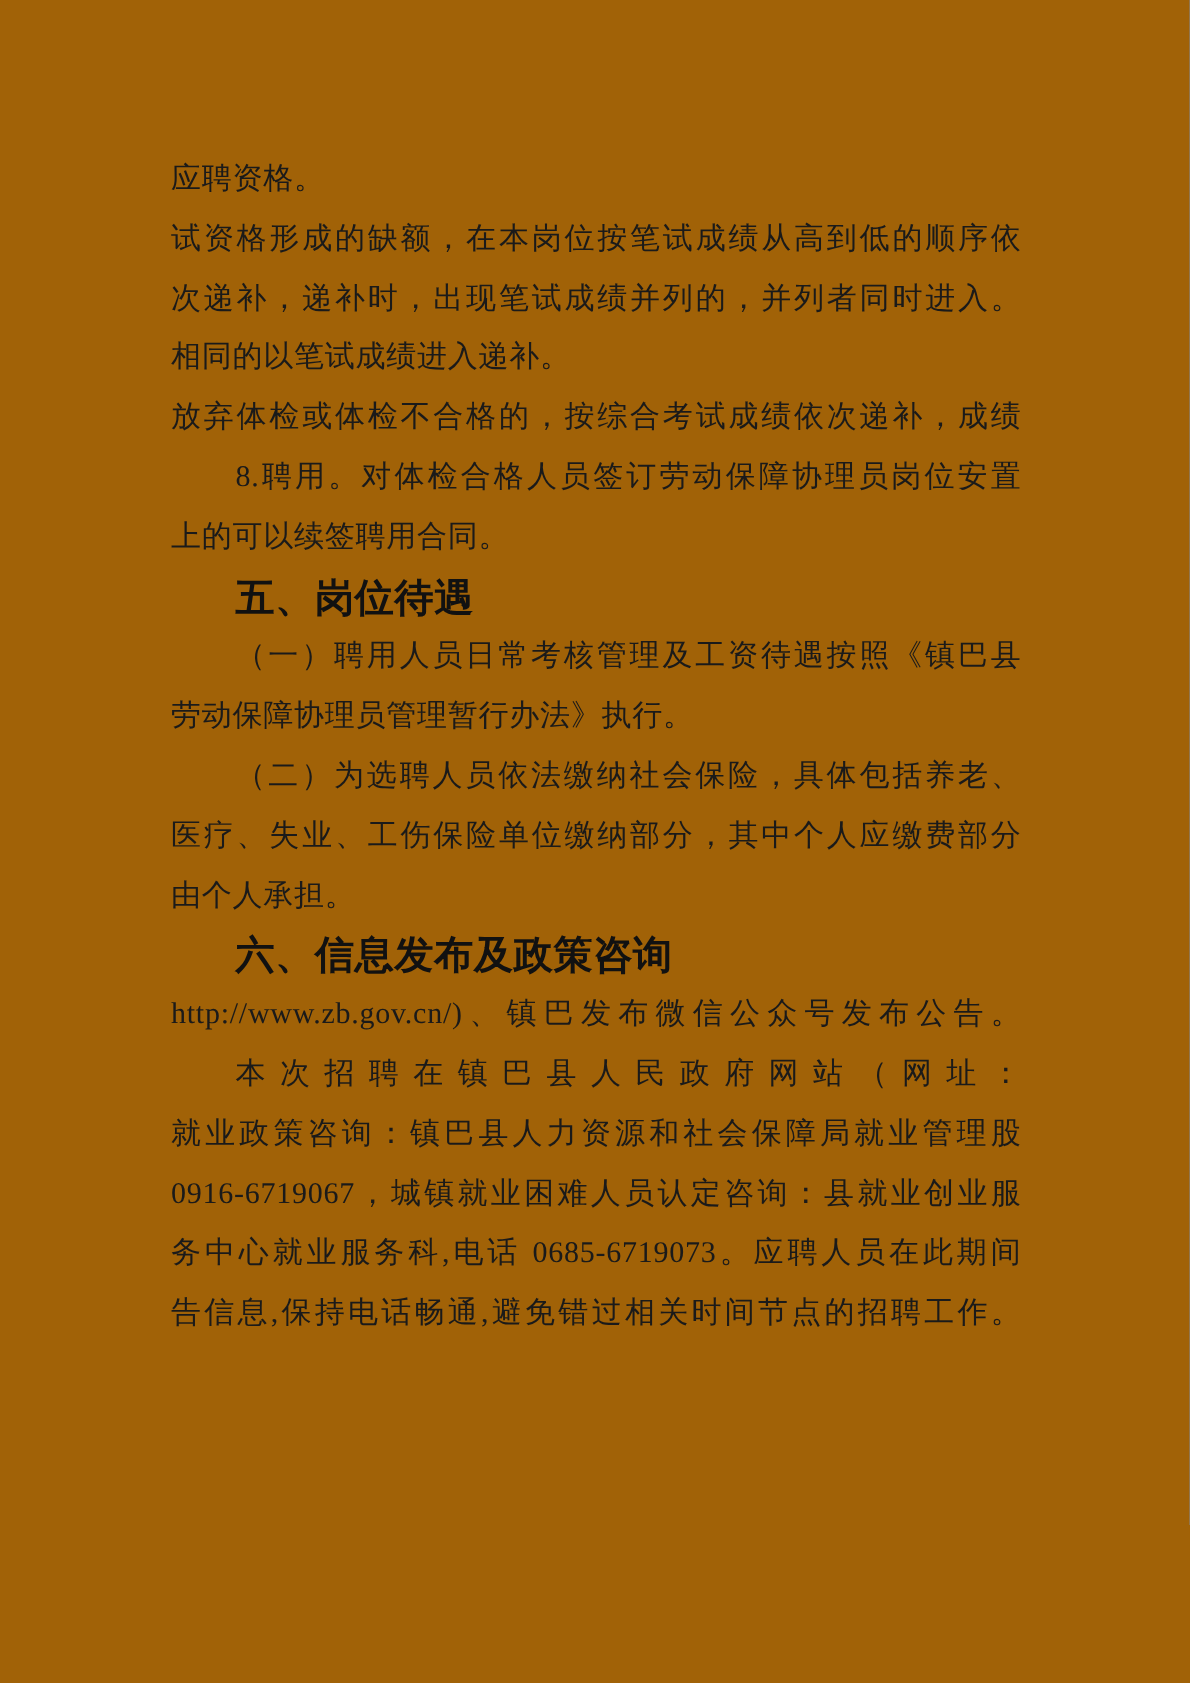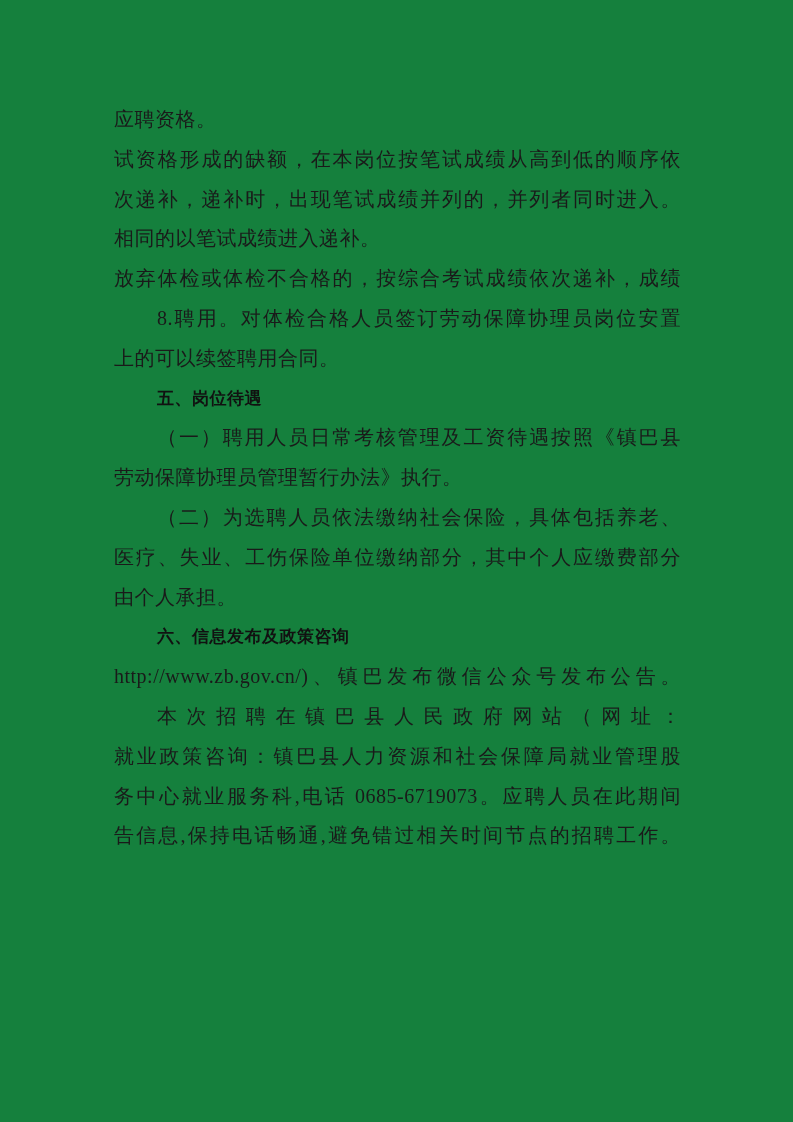--- a/index.html
+++ b/index.html
@@ -5,21 +5,21 @@
   html, body {
     margin: 0;
     padding: 0;
     background: #888;
   }
   .page {
     position: relative;
     width: 793px;
     height: 1122px;
     margin: 0 auto;
-    background: #15803d;
+    background: #a16207;
     overflow: hidden;
   }
   .content {
     position: absolute;
     left: 114px;
     top: 100px;
     width: 567px;
   }
   .line {
     font-family: "Liberation Serif", "DejaVu Serif", serif;
@@ -36,21 +36,21 @@
   .line.nofill {
     text-align: left;
     text-align-last: left;
   }
   .line.indent {
     padding-left: 43px;
   }
   .line.heading {
     font-family: "Liberation Sans", "DejaVu Sans", sans-serif;
     font-weight: 700;
-    font-size: 17px;
+    font-size: 26px;
     color: #111111;
     text-align: left;
     text-align-last: left;
   }
 </style>
 </head>
 <body>
 
 <div class="page">
   <div class="content">
@@ -64,16 +64,17 @@
       <div class="line heading indent nofill">五、岗位待遇</div>
       <div class="line indent">（一）聘用人员日常考核管理及工资待遇按照《镇巴县</div>
       <div class="line nofill">劳动保障协理员管理暂行办法》执行。</div>
       <div class="line indent">（二）为选聘人员依法缴纳社会保险，具体包括养老、</div>
       <div class="line">医疗、失业、工伤保险单位缴纳部分，其中个人应缴费部分</div>
       <div class="line nofill">由个人承担。</div>
       <div class="line heading indent nofill">六、信息发布及政策咨询</div>
       <div class="line">http://www.zb.gov.cn/)、镇巴发布微信公众号发布公告。</div>
       <div class="line indent">本次招聘在镇巴县人民政府网站（网址：</div>
       <div class="line">就业政策咨询：镇巴县人力资源和社会保障局就业管理股</div>
+      <div class="line">0916-6719067，城镇就业困难人员认定咨询：县就业创业服</div>
       <div class="line">务中心就业服务科,电话 0685-6719073。应聘人员在此期间</div>
       <div class="line">告信息,保持电话畅通,避免错过相关时间节点的招聘工作。</div>
     </div>
 </div>
 
 </body></html>

